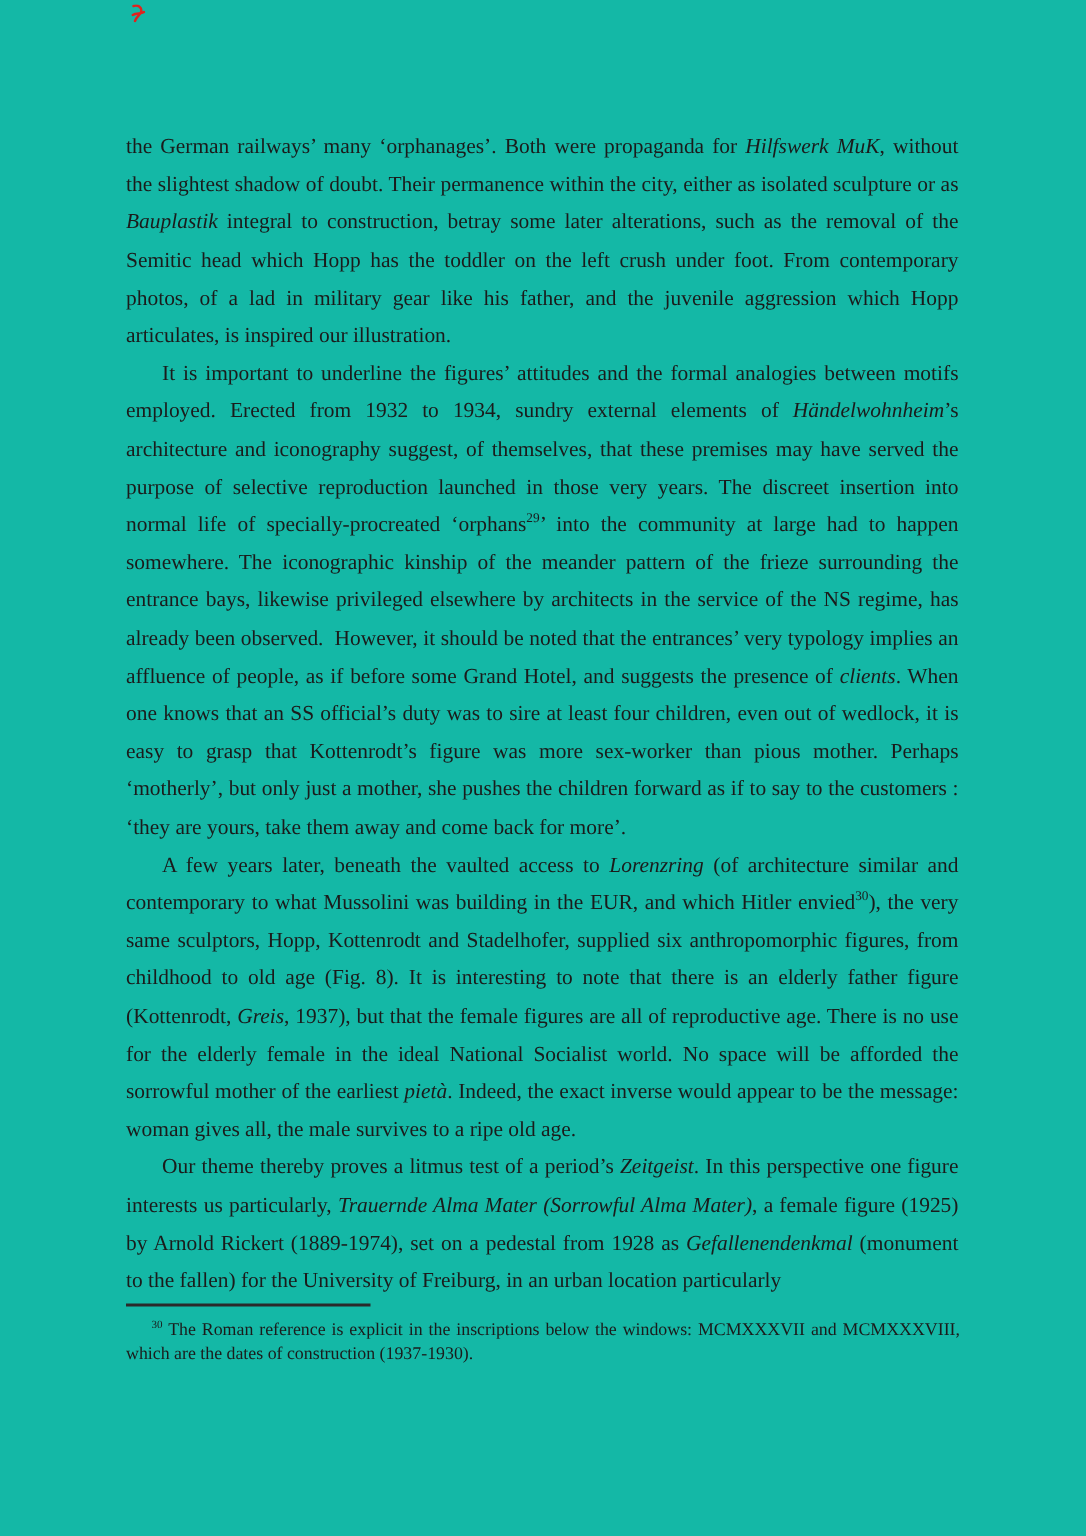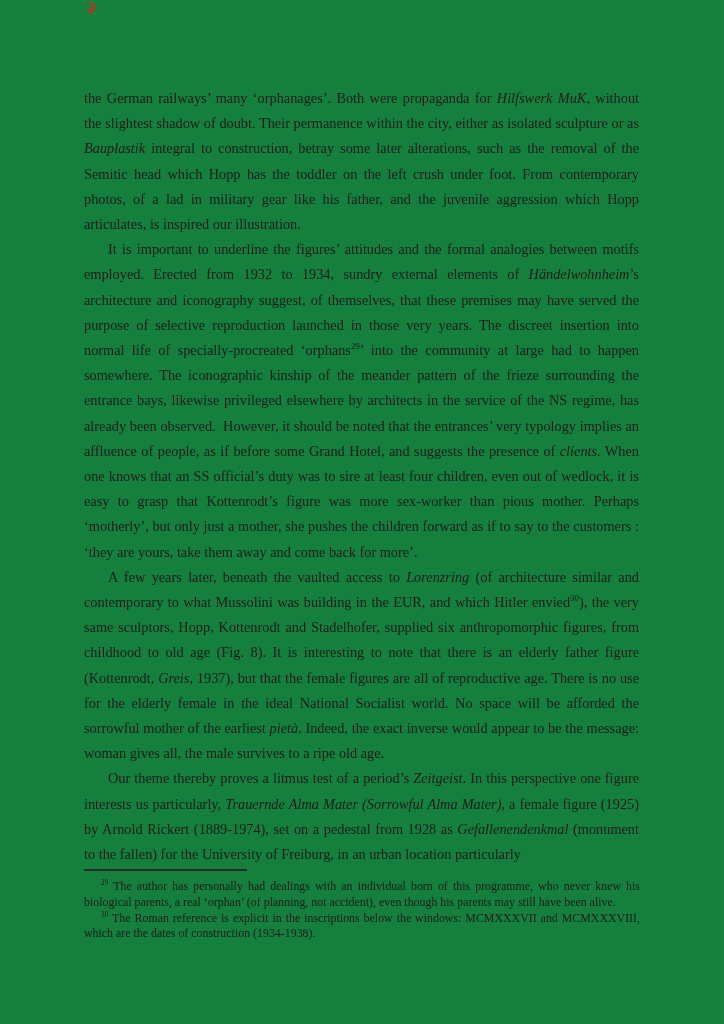--- a/index.html
+++ b/index.html
@@ -60,34 +60,33 @@
     left: 0;
     top: 955px;
     width: 100%;
     text-align: center;
     font-size: 14.5px;
   }
 </style>
 </head>
 <body>
 
-<div class="page" style="background: #15803d; color: rgb(27, 27, 27);">
+<div class="page" style="background: #14b8a6; color: rgb(27, 27, 27);">
 
   <svg class="corner-mark" viewBox="0 0 10 12" xmlns="http://www.w3.org/2000/svg">
     <path d="M2 1 C5 0, 8 2, 7 5 C6.5 7, 4 8, 3 11 M1.5 7 C4 5.5, 7 6.5, 9 5" fill="none" stroke="#e0231e" stroke-width="1.6" stroke-linecap="round"></path>
   </svg>
 
   <div class="body-text">
       <p><span class="seg-normal">the German railways’ many ‘orphanages’. Both were propaganda for </span><span class="seg-italic">Hilfswerk MuK</span><span class="seg-normal">, without the slightest shadow of doubt. Their permanence within the city, either as isolated sculpture or as </span><span class="seg-italic">Bauplastik</span><span class="seg-normal"> integral to construction, betray some later alterations, such as the removal of the Semitic head which Hopp has the toddler on the left crush under foot. From contemporary photos, of a lad in military gear like his father, and the juvenile aggression which Hopp articulates, is inspired our illustration.</span></p>
       <p class="indent"><span class="seg-normal">It is important to underline the figures’ attitudes and the formal analogies between motifs employed. Erected from 1932 to 1934, sundry external elements of </span><span class="seg-italic">Händelwohnheim</span><span class="seg-normal">’s architecture and iconography suggest, of themselves, that these premises may have served the purpose of selective reproduction launched in those very years. The discreet insertion into normal life of specially-procreated ‘orphans</span><span class="seg-sup">29</span><span class="seg-normal">’ into the community at large had to happen somewhere. The iconographic kinship of the meander pattern of the frieze surrounding the entrance bays, likewise privileged elsewhere by architects in the service of the NS regime, has already been observed.&nbsp; However, it should be noted that the entrances’ very typology implies an affluence of people, as if before some Grand Hotel, and suggests the presence of </span><span class="seg-italic">clients</span><span class="seg-normal">. When one knows that an SS official’s duty was to sire at least four children, even out of wedlock, it is easy to grasp that Kottenrodt’s figure was more sex-worker than pious mother. Perhaps ‘motherly’, but only just a mother, she pushes the children forward as if to say to the customers : ‘they are yours, take them away and come back for more’.</span></p>
       <p class="indent"><span class="seg-normal">A few years later, beneath the vaulted access to </span><span class="seg-italic">Lorenzring</span><span class="seg-normal"> (of architecture similar and contemporary to what Mussolini was building in the EUR, and which Hitler envied</span><span class="seg-sup">30</span><span class="seg-normal">), the very same sculptors, Hopp, Kottenrodt and Stadelhofer, supplied six anthropomorphic figures, from childhood to old age (Fig. 8). It is interesting to note that there is an elderly father figure (Kottenrodt, </span><span class="seg-italic">Greis</span><span class="seg-normal">, 1937), but that the female figures are all of reproductive age. There is no use for the elderly female in the ideal National Socialist world. No space will be afforded the sorrowful mother of the earliest </span><span class="seg-italic">pietà</span><span class="seg-normal">. Indeed, the exact inverse would appear to be the message: woman gives all, the male survives to a ripe old age.</span></p>
       <p class="indent"><span class="seg-normal">Our theme thereby proves a litmus test of a period’s </span><span class="seg-italic">Zeitgeist</span><span class="seg-normal">. In this perspective one figure interests us particularly, </span><span class="seg-italic">Trauernde Alma Mater (Sorrowful Alma Mater)</span><span class="seg-normal">, a female figure (1925) by Arnold Rickert (1889-1974), set on a pedestal from 1928 as </span><span class="seg-italic">Gefallenendenkmal</span><span class="seg-normal"> (monument to the fallen) for the University of Freiburg, in an urban location particularly</span></p>
     </div>
 
   <div class="footnote-rule"></div>
 
   <div class="footnotes">
-      <p><span class="seg-sup">29</span><span class="seg-normal"> The author has personally had dealings with an individual born of this programme, who never knew his biological parents, a real ‘orphan’ (of planning, not accident), even though his parents may still have been alive.</span></p>
-      <p><span class="seg-sup">30</span><span class="seg-normal"> The Roman reference is explicit in the inscriptions below the windows: MCMXXXVII and MCMXXXVIII, which are the dates of construction (1934-1938).</span></p>
+      <p><span class="seg-sup">30</span><span class="seg-normal"> The Roman reference is explicit in the inscriptions below the windows: MCMXXXVII and MCMXXXVIII, which are the dates of construction (1937-1930).</span></p>
     </div>
 
 
 </div>
 
 </body></html>

